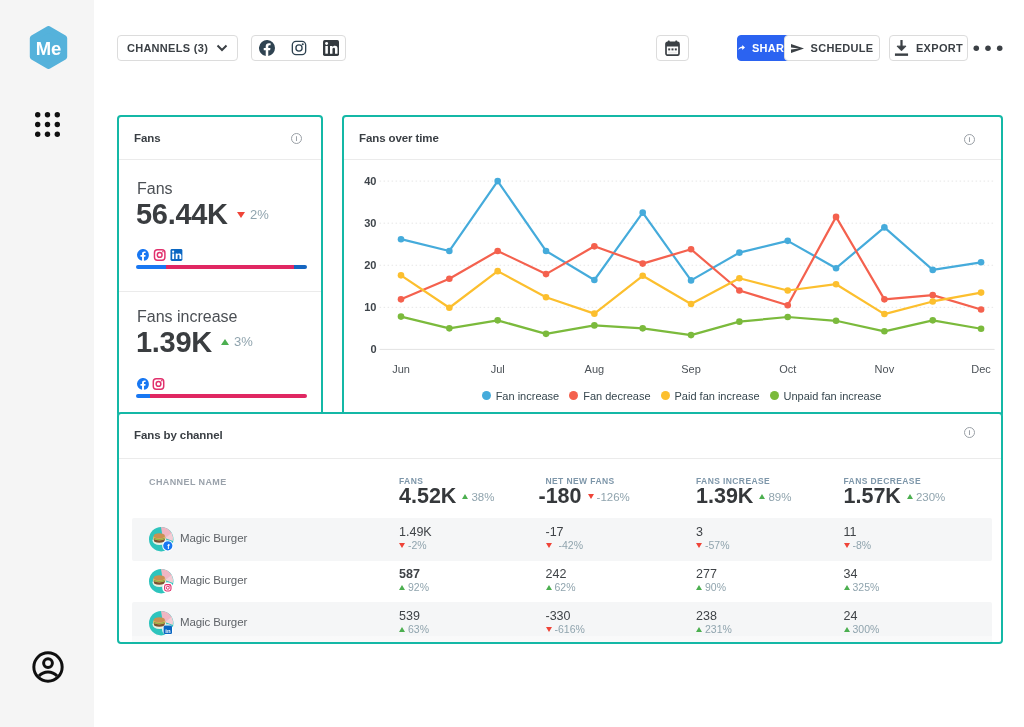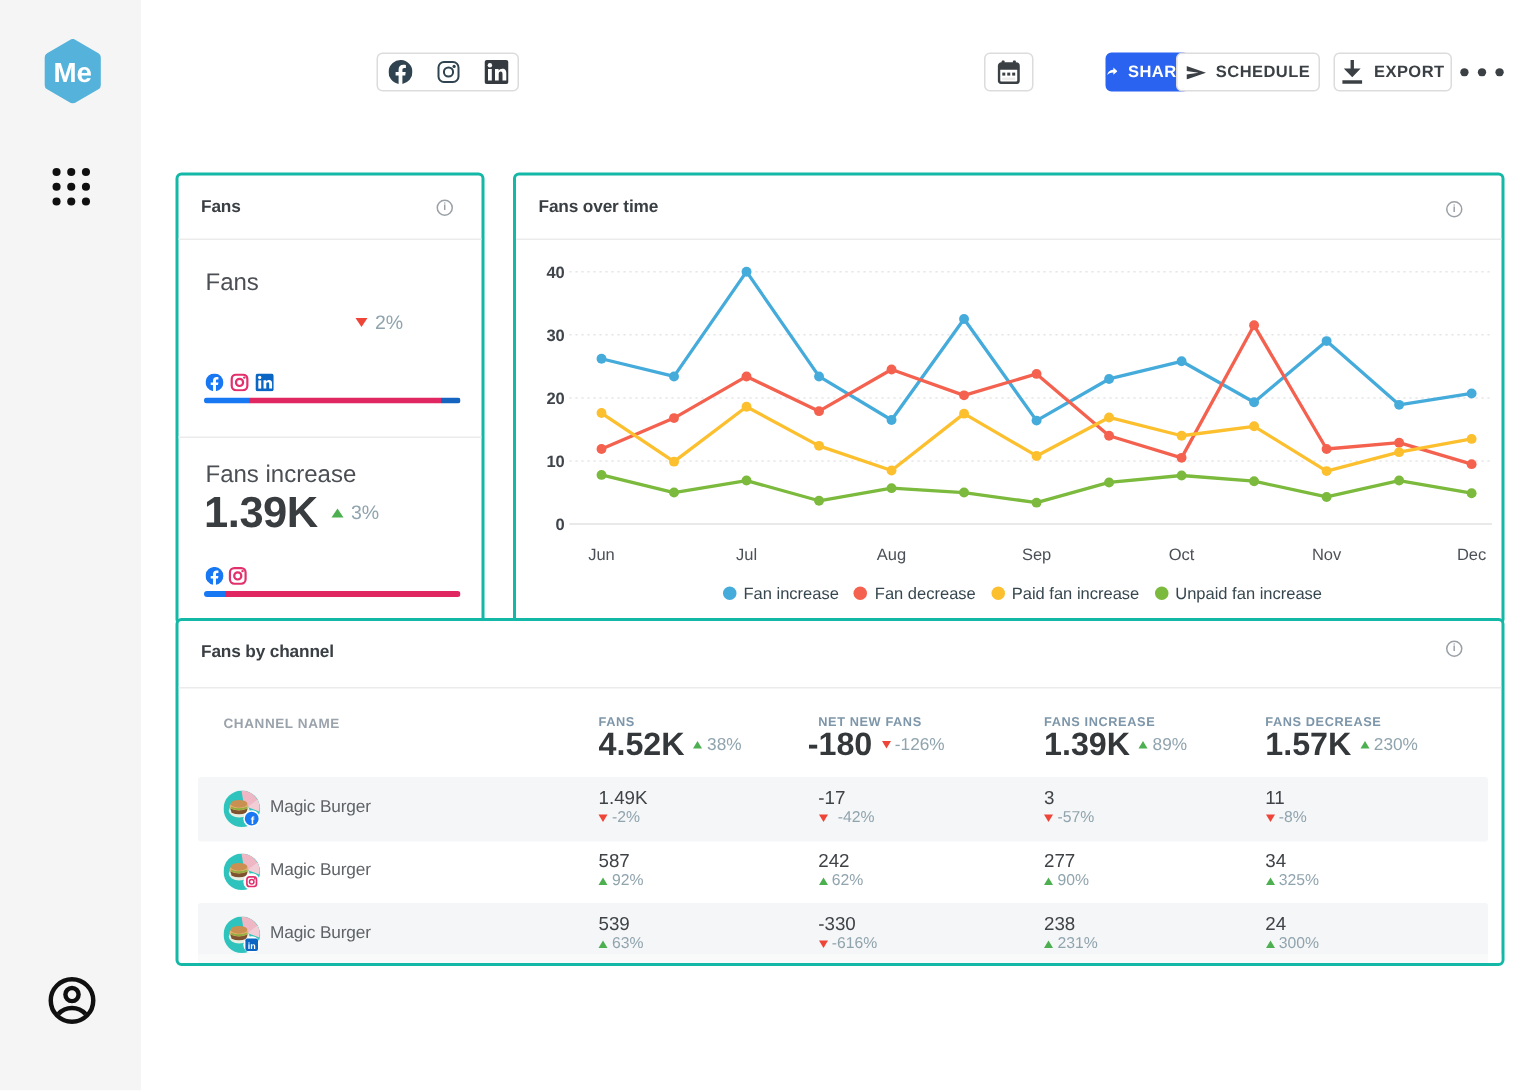--- a/index.html
+++ b/index.html
@@ -48,20 +48,25 @@
         <circle cx="23.3" cy="23.3" r="2.7"></circle>
     </g>
   </svg>
 
   <svg class="abs" style="left:31px;top:650px" width="34" height="34" viewBox="0 0 24 24">
     <circle cx="12" cy="12" r="10" fill="none" stroke="#101010" stroke-width="2.1"></circle>
     <circle cx="12" cy="9.2" r="3.1" fill="none" stroke="#101010" stroke-width="2.1"></circle>
     <path d="M5.6 18.4 a8.6 8.6 0 0 1 12.8 0" fill="none" stroke="#101010" stroke-width="2.1"></path>
   </svg>
 
+  <div class="btn" style="left:117px;width:121px;">CHANNELS (3)
+    <svg width="12" height="8" viewBox="0 0 12 8" style="margin-left:8px">
+        <path d="M1.5 1.5 L6 6 L10.5 1.5" fill="none" stroke="#3b4045" stroke-width="2"></path>
+      </svg>
+  </div>
 
   <div class="btn" style="left:251px;width:95px;">
     <svg width="16" height="16" viewBox="0 0 24 24" style="margin:0 8px 0 0">
         <path fill="#2f4351" d="M24 12a12 12 0 1 0-13.9 11.9v-8.4h-3v-3.5h3V9.4c0-3 1.8-4.7 4.6-4.7 1.3 0 2.7.2 2.7.2v3h-1.5c-1.5 0-2 .9-2 1.9v2.2h3.3l-.5 3.5h-2.8v8.4A12 12 0 0 0 24 12z"></path>
       </svg>
     <svg width="16" height="16" viewBox="0 0 24 24" style="margin:0 8px">
         <g fill="none" stroke="#2f4351" stroke-width="2">
           <rect x="2" y="2" width="20" height="20" rx="5.5"></rect>
           <circle cx="12" cy="12" r="4.6"></circle>
         </g>
@@ -119,20 +124,21 @@
         <circle cx="14" cy="3" r="2.6"></circle>
         <circle cx="25" cy="3" r="2.6"></circle>
       </g>
   </svg>
 
   <div class="card" style="left:117px;top:115px;width:206px;height:302px;">
     <div class="cardhead">Fans</div>
     <div class="info" style="right:19px;top:16px;">i</div>
     <div class="divider" style="top:42px;"></div>
     <div class="abs" style="left:18px;top:63px;font-size:16px;color:#4b4f54;">Fans</div>
+    <div class="abs" style="left:17px;top:81px;font-size:29px;font-weight:bold;color:#3a3d40;letter-spacing:-0.3px;">56.44K</div>
     <div class="abs pctrow" style="left:118px;top:90px;">
         <span class="tri-down"></span>
         <span class="pct">2%</span>
       </div>
 
     <svg class="abs" style="left:17.5px;top:132px" width="61.3" height="11.9" viewBox="0 0 67 13">
       <path fill="#1877f2" d="M13 6.5a6.5 6.5 0 1 0-7.5 6.4v-4.5H3.8V6.5h1.7V5.1c0-1.6 1-2.5 2.5-2.5.7 0 1.4.1 1.4.1v1.6h-.8c-.8 0-1 .5-1 1v1.2h1.8l-.3 1.9H7.6v4.5A6.5 6.5 0 0 0 13 6.5z"></path>
       <g transform="translate(18.3,0)">
           <rect x="0.8" y="0.8" width="11.4" height="11.4" rx="3.2" fill="none" stroke="#e1306c" stroke-width="1.6"></rect>
           <circle cx="6.5" cy="6.5" r="2.6" fill="none" stroke="#e1306c" stroke-width="1.6"></circle>
@@ -316,21 +322,21 @@
             <ellipse cx="10.3" cy="10.8" rx="6.3" ry="3.4" fill="#e2b36c"></ellipse>
             <ellipse cx="10.3" cy="8.9" rx="5.6" ry="2.6" fill="#c99052"></ellipse>
             <path d="M4.5 12 q5.8 2.8 11.6 0 l-0.9 2.8 q-4.9 2 -9.8 0 z" fill="#7d5330"></path>
             <path d="M5 10.8 q5.3 2.2 10.6 0 l0 1.2 q-5.3 2.2 -10.6 0 z" fill="#8fae3e"></path>
             <circle cx="18.8" cy="18.8" r="5.6" fill="#fff"></circle>
             <rect x="15.6" y="15.6" width="6.4" height="6.4" rx="1.9" fill="none" stroke="#e1306c" stroke-width="1.1"></rect>
             <circle cx="18.8" cy="18.8" r="1.5" fill="none" stroke="#e1306c" stroke-width="1"></circle>
             <circle cx="20.8" cy="16.9" r="0.6" fill="#e1306c"></circle>
           </svg></div>
         <div class="abs" style="left:61px;top:159px;font-size:11.5px;letter-spacing:-0.1px;color:#5f6368;line-height:14px;">Magic Burger</div>
-        <div class="abs" style="left:280px;top:153px;font-size:12.5px;line-height:14px;color:#3f4347;">587</div>
+        <div class="abs" style="left:280px;top:153px;font-size:12.5px;line-height:14px;color:#3f4347;font-weight:bold;">587</div>
         <div class="abs pctrow" style="left:280px;top:167px;gap:3px;">
           <span class="tri-up-s"></span>
           <span style="font-size:10.5px;color:#90a4ae;">92%</span>
         </div>
         <div class="abs" style="left:426.5px;top:153px;font-size:12.5px;line-height:14px;color:#3f4347;">242</div>
         <div class="abs pctrow" style="left:426.5px;top:167px;gap:3px;">
           <span class="tri-up-s"></span>
           <span style="font-size:10.5px;color:#90a4ae;">62%</span>
         </div>
         <div class="abs" style="left:577px;top:153px;font-size:12.5px;line-height:14px;color:#3f4347;">277</div>

